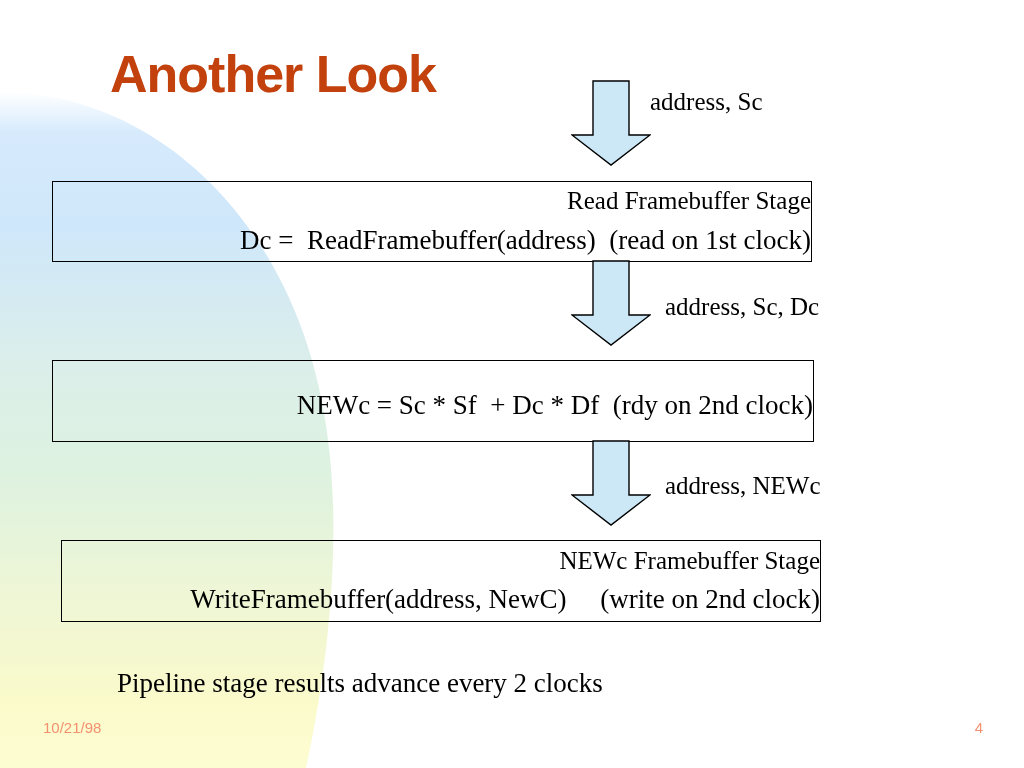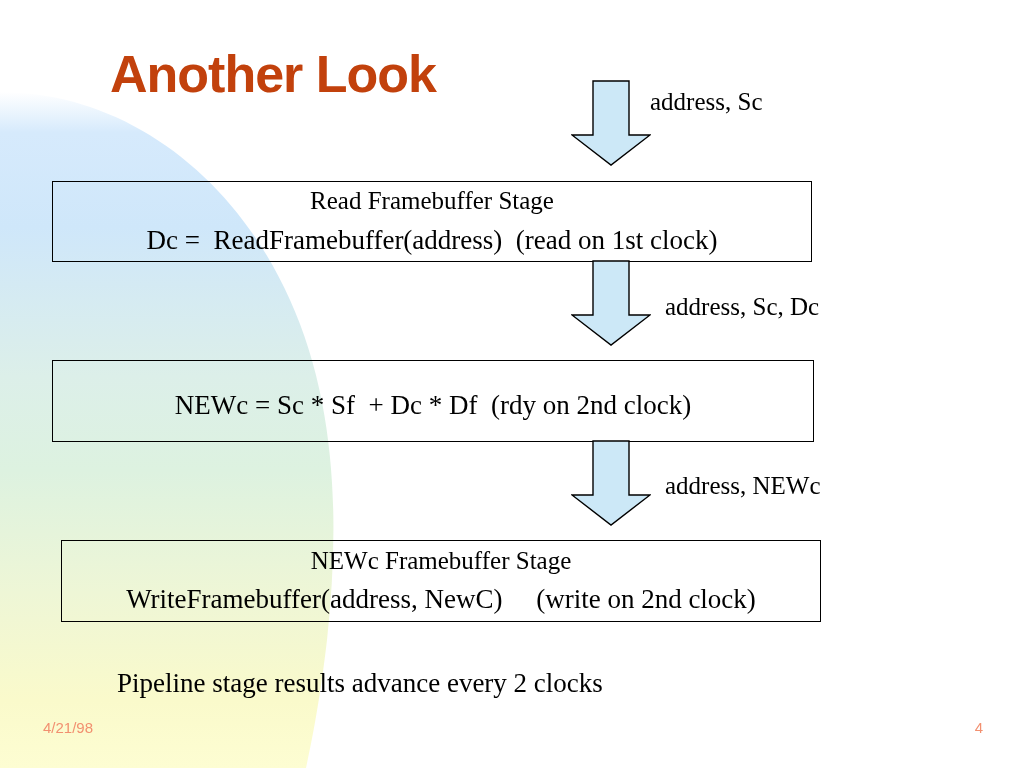--- a/index.html
+++ b/index.html
@@ -43,21 +43,21 @@
   }
 
   
   .stage-box {
     position: absolute;
     border: 1.6px solid #000000;
     background: transparent;
     box-sizing: border-box;
     display: flex;
     flex-direction: column;
-    align-items: center;
+    align-items: flex-end;
     justify-content: center;
   }
   .stage-title {
     font-size: 25px;
     color: #000000;
     line-height: 1.15;
     text-align: center;
     white-space: nowrap;
   }
   .stage-formula {
@@ -165,16 +165,16 @@
   </svg>
   <div class="arrow-label" id="label-3">address, NEWc</div>
 
   <div class="stage-box" id="box-write">
     <div class="stage-title">NEWc Framebuffer Stage</div>
     <div class="stage-formula">WriteFramebuffer(address, NewC)     (write on 2nd clock)</div>
   </div>
 
   <div id="caption">Pipeline stage results advance every 2 clocks</div>
 
-  <div class="footer-text" id="footer-date">4/21/98</div>
+  <div class="footer-text" id="footer-date">10/21/98</div>
   <div class="footer-text" id="footer-page">4</div>
 
 </div>
 
 </body></html>

